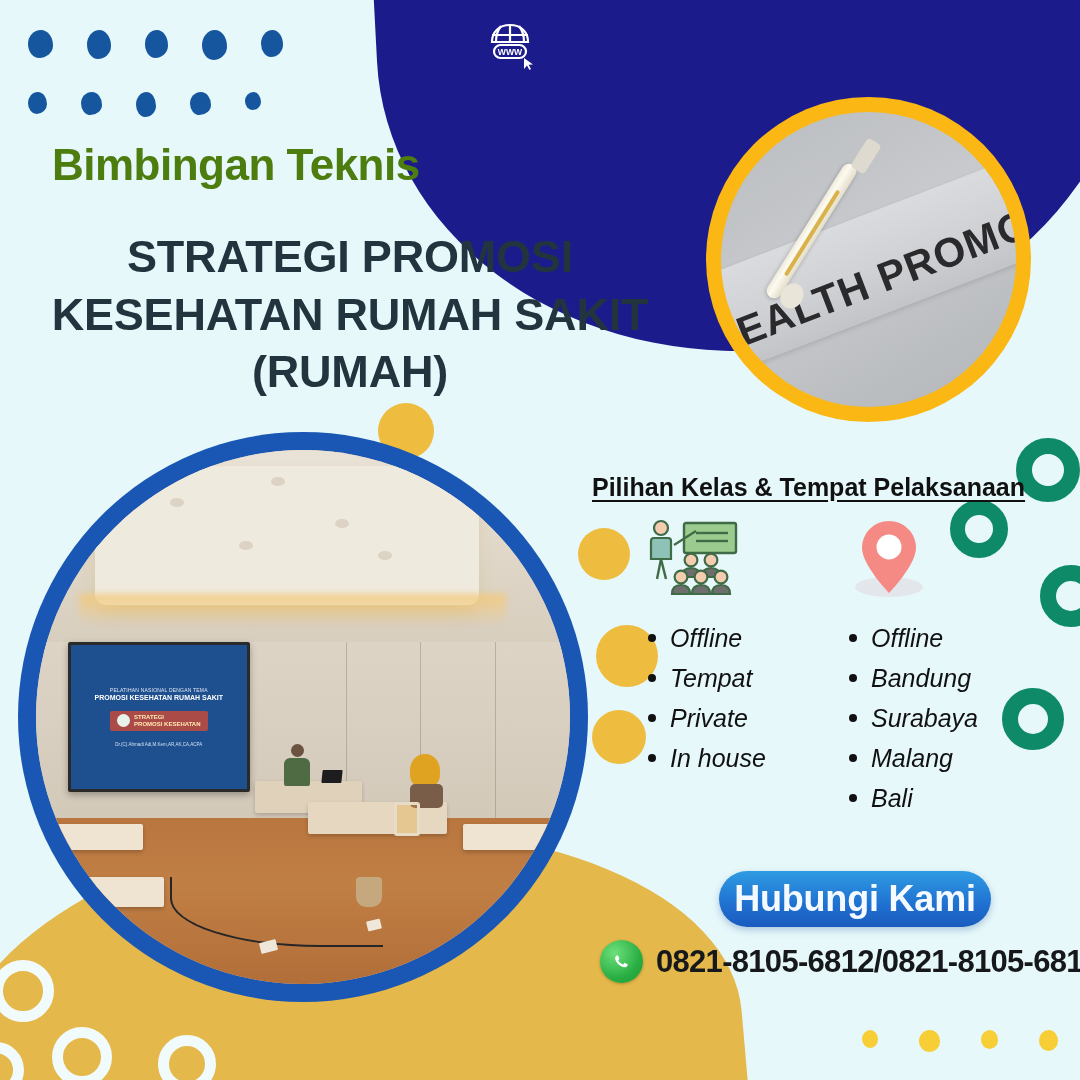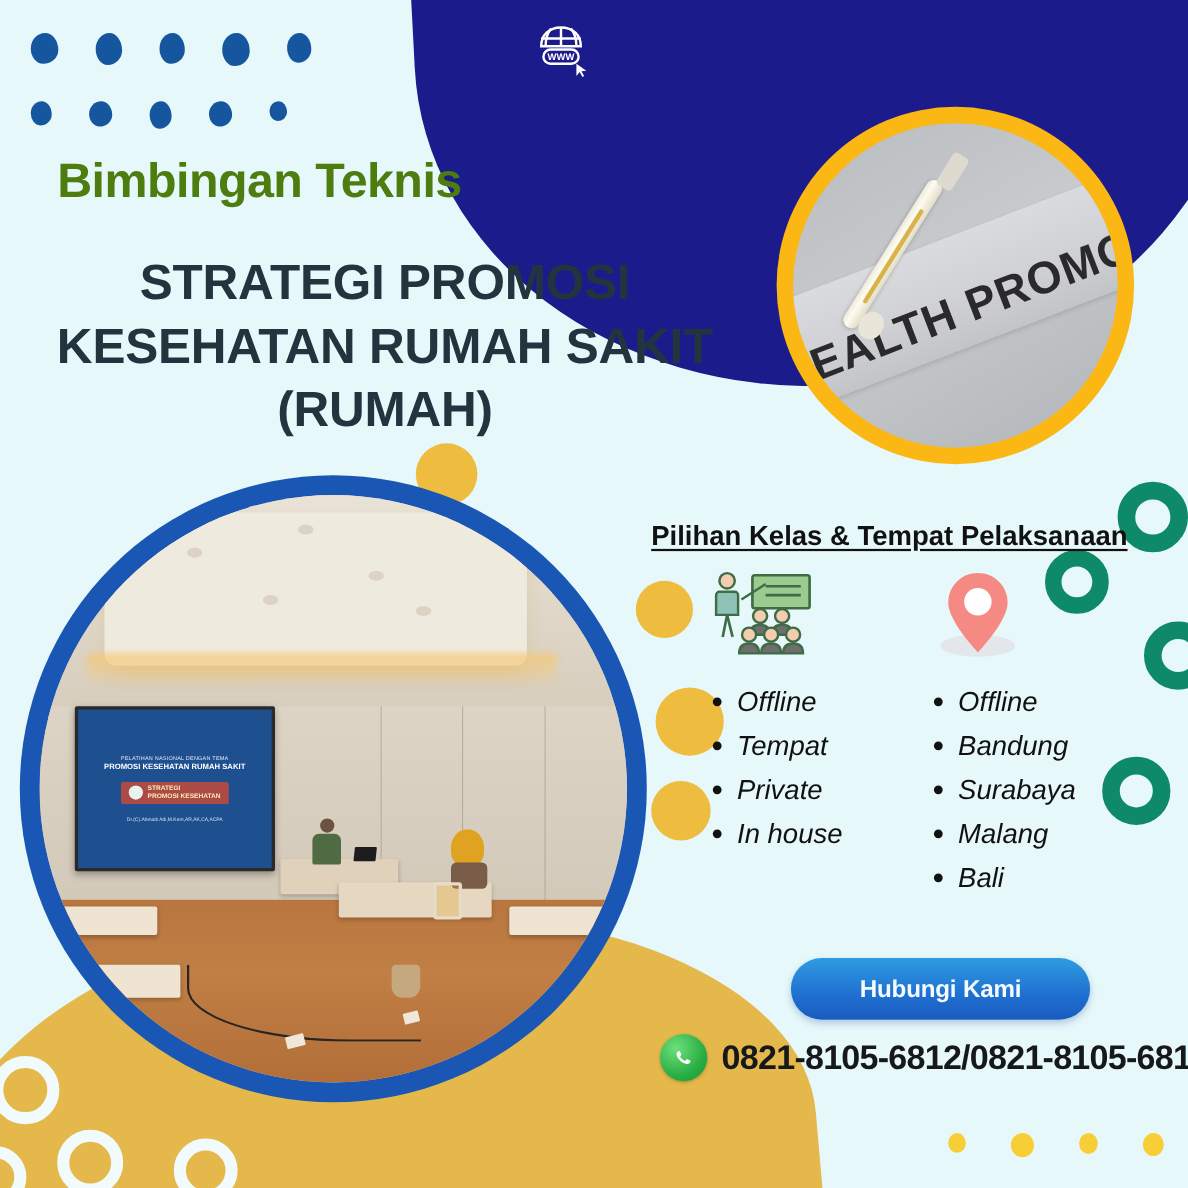--- a/index.html
+++ b/index.html
@@ -218,21 +218,21 @@
   }
   .opt-list li::before{
     content:""; position:absolute; left:4px; top:12px;
     width:8px; height:8px; background:#111; border-radius:50%;
   }
 
   .cta-btn{
     position:absolute; top:871px; left:719px; width:272px; height:56px;
     border-radius:30px; border:0; cursor:pointer; z-index:6;
     background: linear-gradient(180deg,#2F9BE2 0%,#1F6FD0 62%,#1A5BBE 100%);
-    color:#F4FAFF; font-size:22px; font-weight:800; letter-spacing:-.2px;
+    color:#F4FAFF; font-size:36px; font-weight:800; letter-spacing:-.2px;
     font-family:"Liberation Sans",sans-serif;
     box-shadow:0 3px 7px rgba(20,70,150,.28);
   }
 
   .phone-row{
     position:absolute; top:940px; left:600px; z-index:6;
     display:flex; align-items:center; gap:13px;
   }
   .wa-ico{
     width:43px; height:43px; border-radius:50%;

